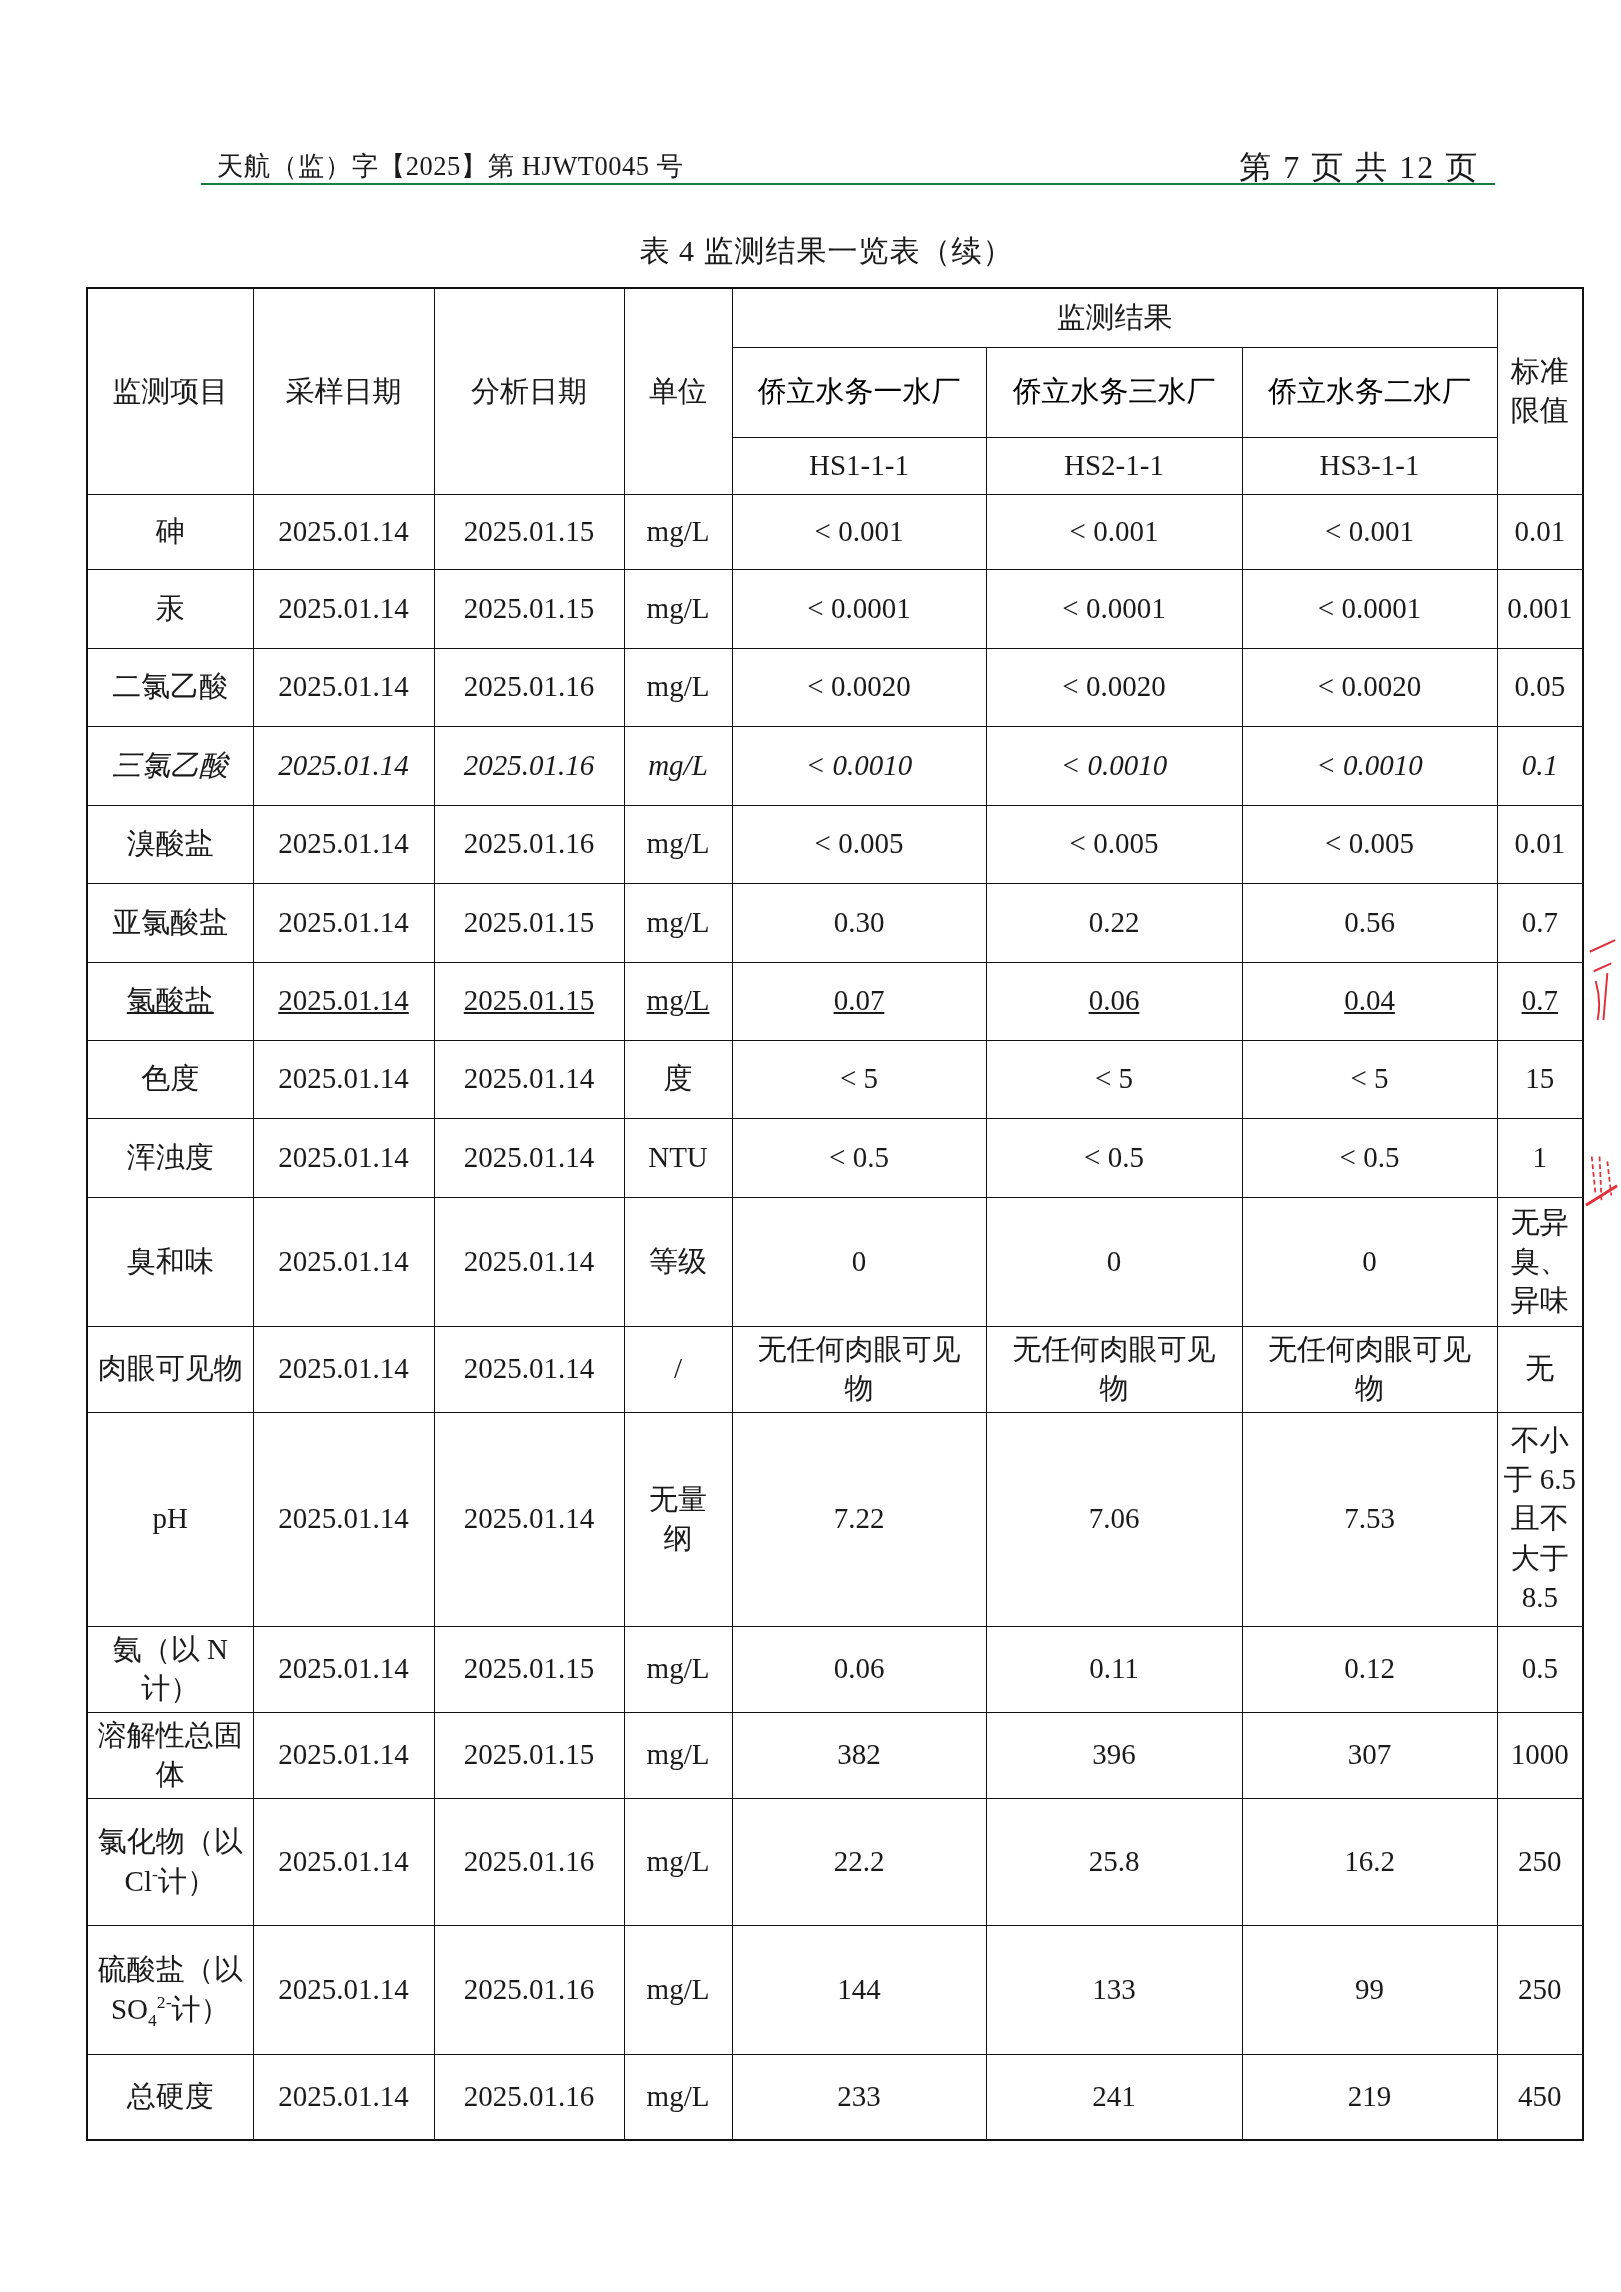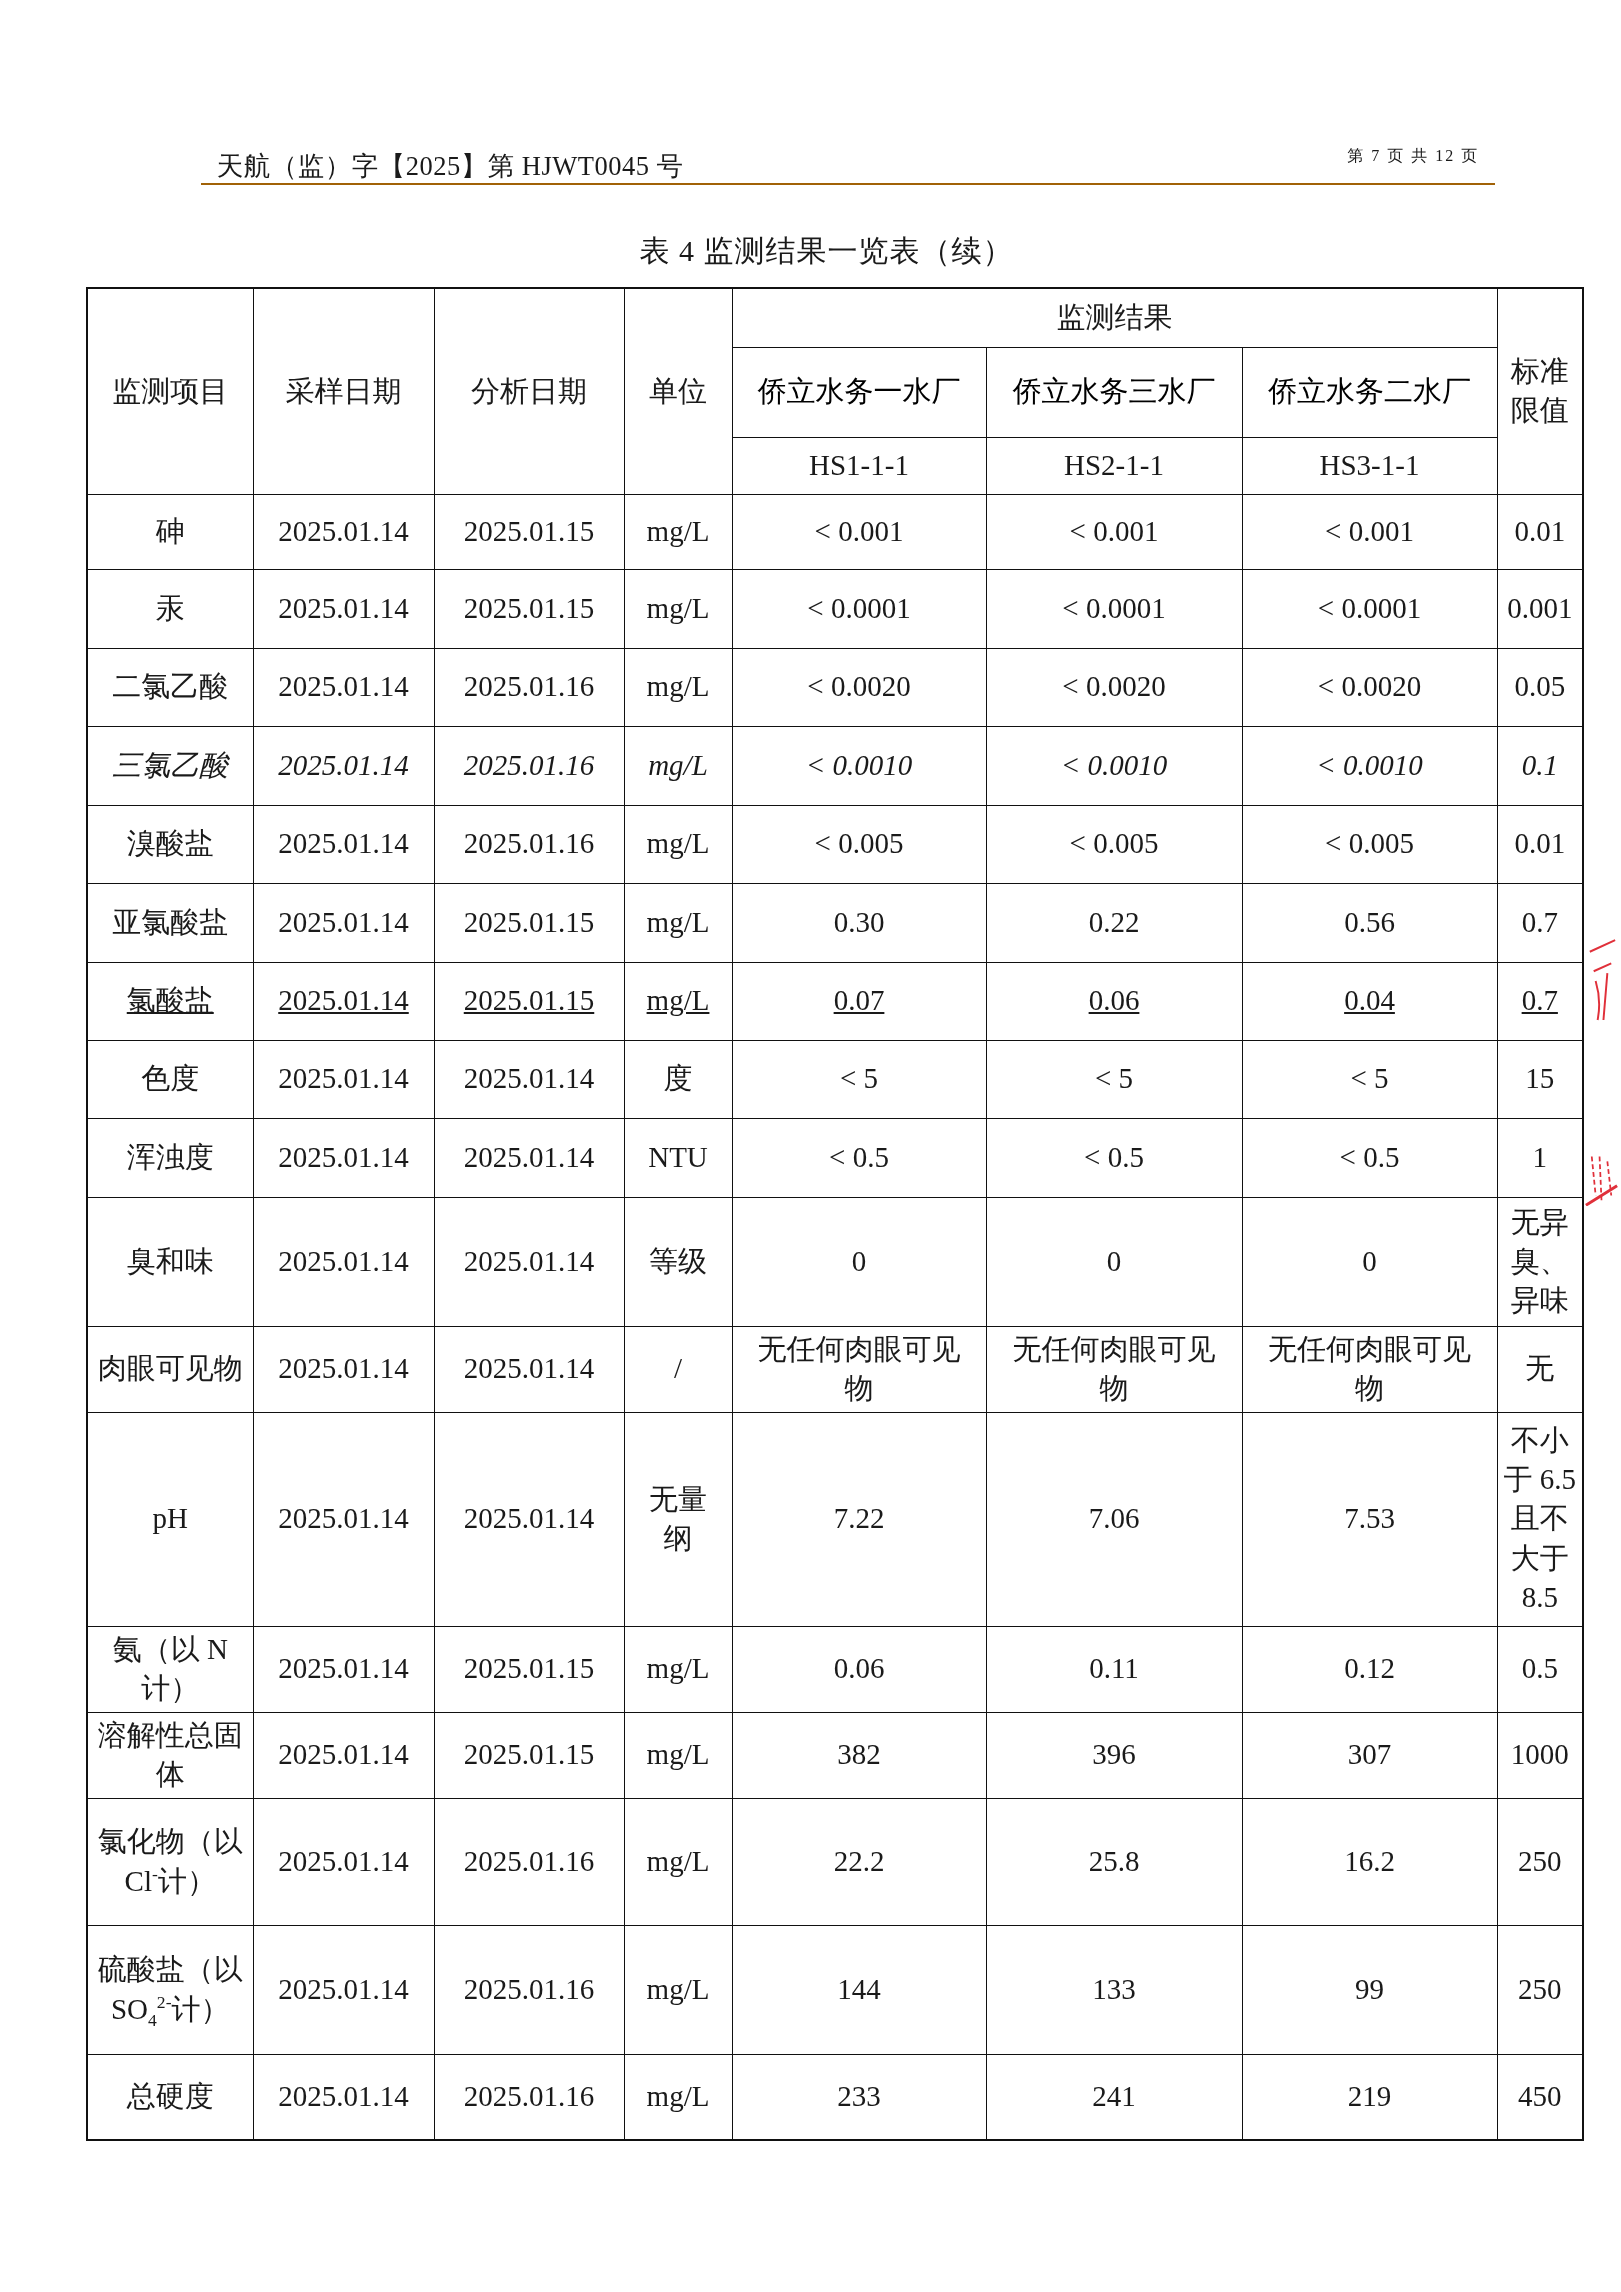--- a/index.html
+++ b/index.html
@@ -2,24 +2,24 @@
 <html><head>
 <meta charset="utf-8">
 <style>
   html, body { margin: 0; padding: 0; background: #ffffff; }
   body {
     width: 1621px; height: 2293px; position: relative; overflow: hidden;
     font-family: "Liberation Serif", "DejaVu Serif", serif; color: #1a1a1a;
   }
   .page-header {
     position: absolute; left: 201px; top: 142px; width: 1294px; height: 41px;
-    border-bottom: 2px solid #a16207;
+    border-bottom: 2px solid #15803d;
   }
   .doc-number { position: absolute; left: 15.7px; top: 5.9px; font-size: 26.5px; letter-spacing: 0.5px; }
-  .page-count { position: absolute; right: 15.7px; top: 3.9px; font-size: 16px; letter-spacing: 2px; margin-left: 30px; }
+  .page-count { position: absolute; right: 15.7px; top: 3.9px; font-size: 32px; letter-spacing: 2px; margin-left: 30px; }
   .table-title {
     position: absolute; left: 16px; width: 1621px; top: 231px; text-align: center;
     font-size: 30px; letter-spacing: 1px;
   }
   table.results {
     position: absolute; left: 86px; top: 287px; width: 1496px;
     border-collapse: collapse; table-layout: fixed;
     border: 2.5px solid #111;
   }
   table.results td, table.results th {

